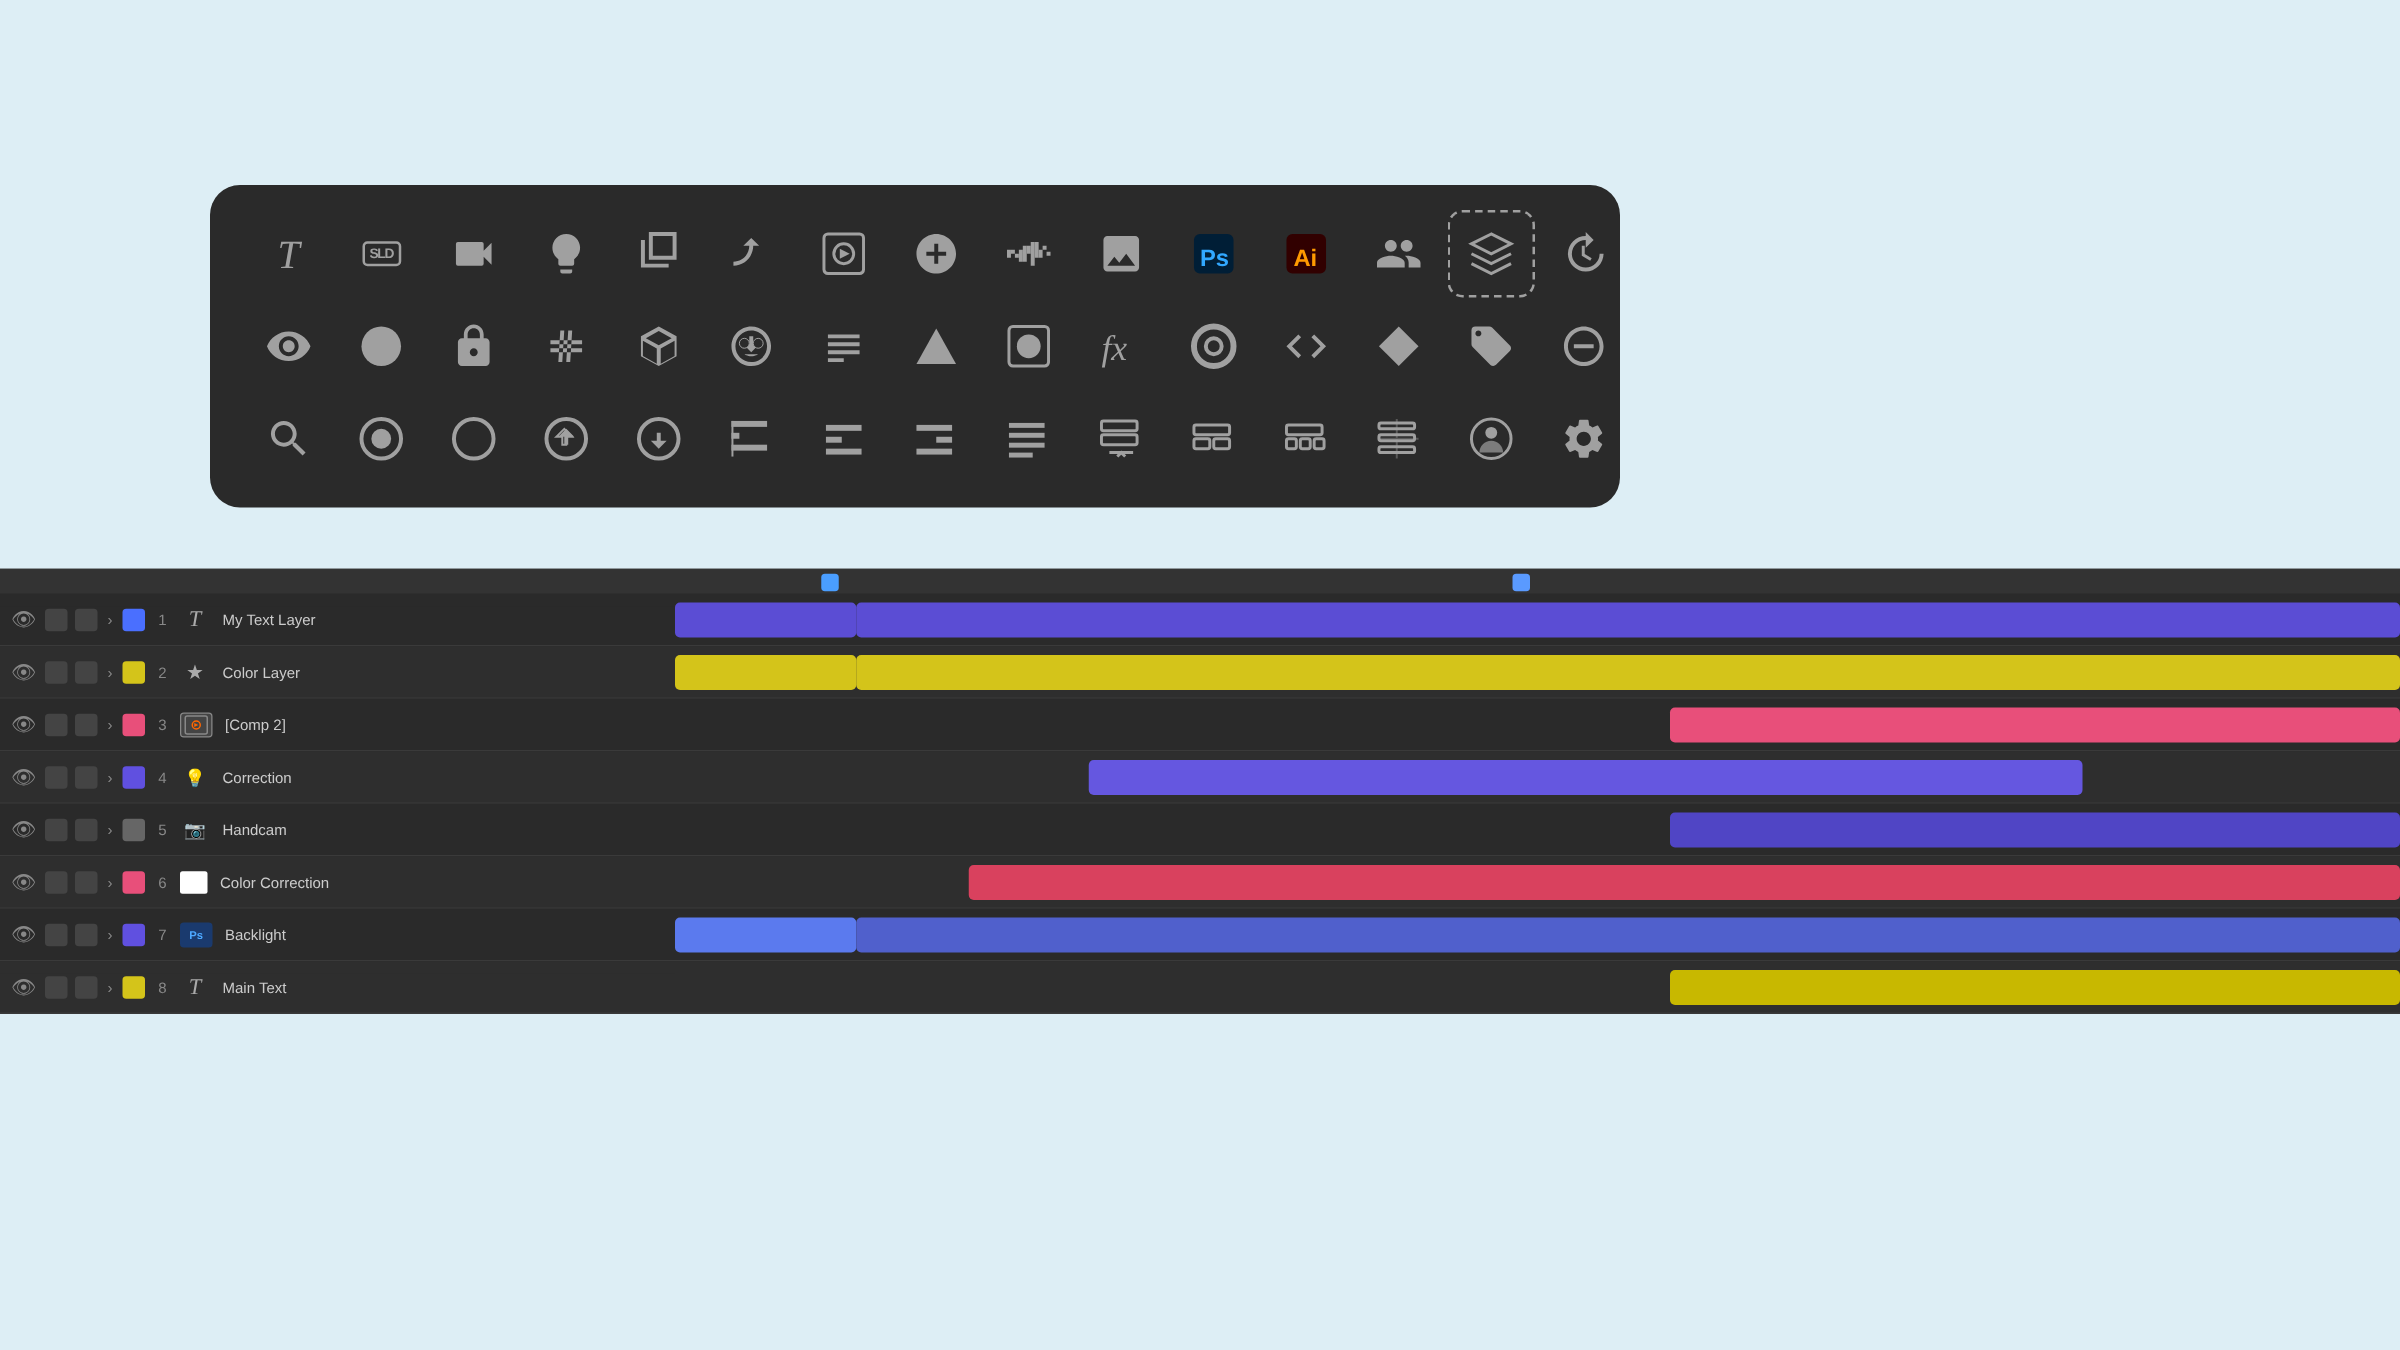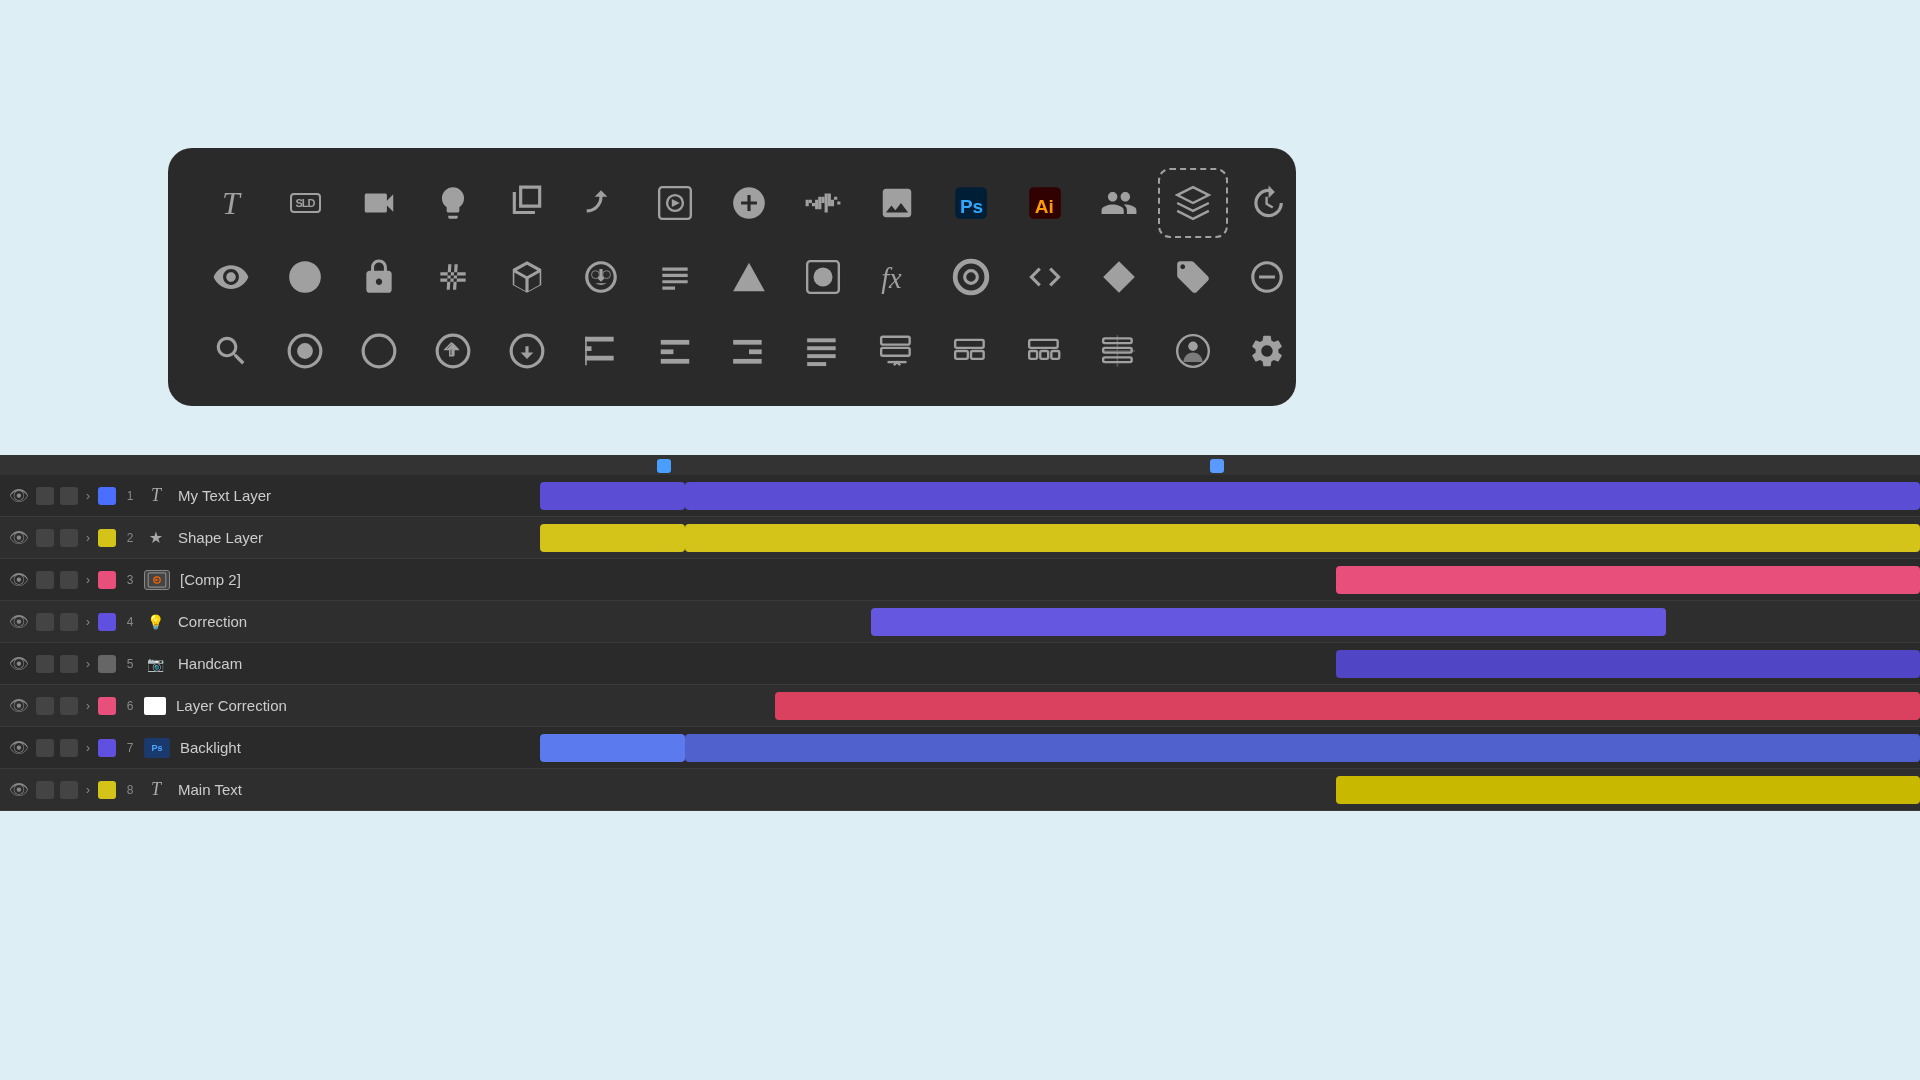--- a/index.html
+++ b/index.html
@@ -111,21 +111,21 @@
       border-radius: 3px;
       flex-shrink: 0;
     }
     .layer-num {
       color: #888;
       font-size: 12px;
       width: 16px;
       text-align: center;
     }
     .layer-type-icon { color: #aaa; font-size: 16px; width: 24px; text-align: center; }
-    .layer-name { color: #ccc; font-size: 15px; margin-left: 4px; white-space: nowrap; }
+    .layer-name { color: #ccc; font-size: 12px; margin-left: 4px; white-space: nowrap; }
 
     
     .timeline-bars {
       flex: 1;
       height: 100%;
       position: relative;
       overflow: hidden;
     }
     .bar {
       position: absolute;
@@ -535,21 +535,21 @@
 
   <div class="layer-row" style="background:#2e2e2e;">
     <div class="layer-controls">
       <span class="eye-icon">👁</span>
       <div class="sq-btn"></div>
       <div class="sq-btn"></div>
       <span class="chevron">›</span>
       <div class="layer-color" style="background:#d4c41a;"></div>
       <span class="layer-num">2</span>
       <span class="layer-type-icon">★</span>
-      <span class="layer-name">Shape Layer</span>
+      <span class="layer-name">Color Layer</span>
     </div>
     <div class="timeline-bars">
       <div class="bar bar-yellow" style="left:0; width:145px;"></div>
       <div class="bar" style="left:145px; width:1235px; background:#d4c41a;"></div>
     </div>
   </div>
 
   <div class="layer-row" style="background:#2a2a2a;">
     <div class="layer-controls">
       <span class="eye-icon">👁</span>
@@ -606,21 +606,21 @@
 
   <div class="layer-row" style="background:#2e2e2e;">
     <div class="layer-controls">
       <span class="eye-icon">👁</span>
       <div class="sq-btn"></div>
       <div class="sq-btn"></div>
       <span class="chevron">›</span>
       <div class="layer-color" style="background:#e84f7a;"></div>
       <span class="layer-num">6</span>
       <div style="width:22px; height:18px; background:white; border-radius:2px; flex-shrink:0;"></div>
-      <span class="layer-name">Layer Correction</span>
+      <span class="layer-name">Color Correction</span>
     </div>
     <div class="timeline-bars">
       <div class="bar" style="left:235px; width:1145px; background:#d9415e;"></div>
     </div>
   </div>
 
   <div class="layer-row" style="background:#2a2a2a;">
     <div class="layer-controls">
       <span class="eye-icon">👁</span>
       <div class="sq-btn"></div>

